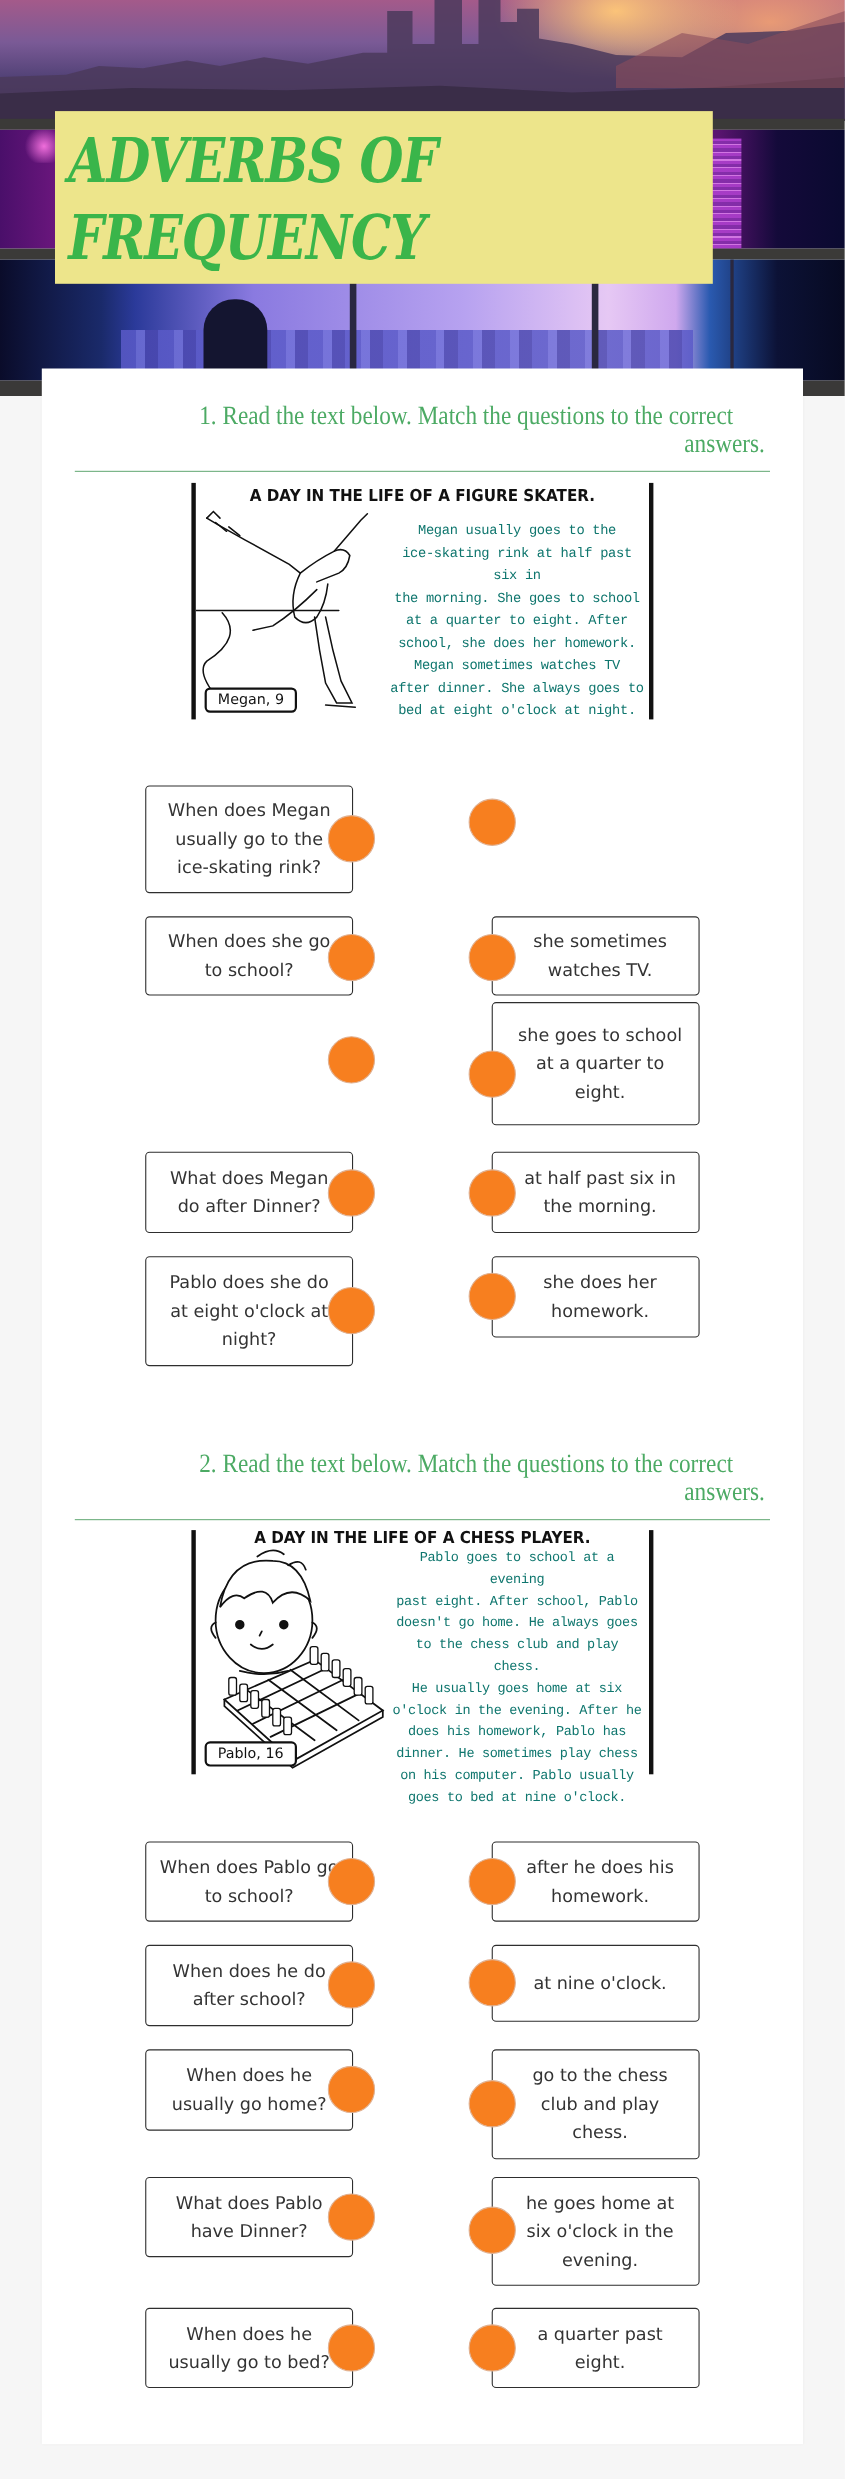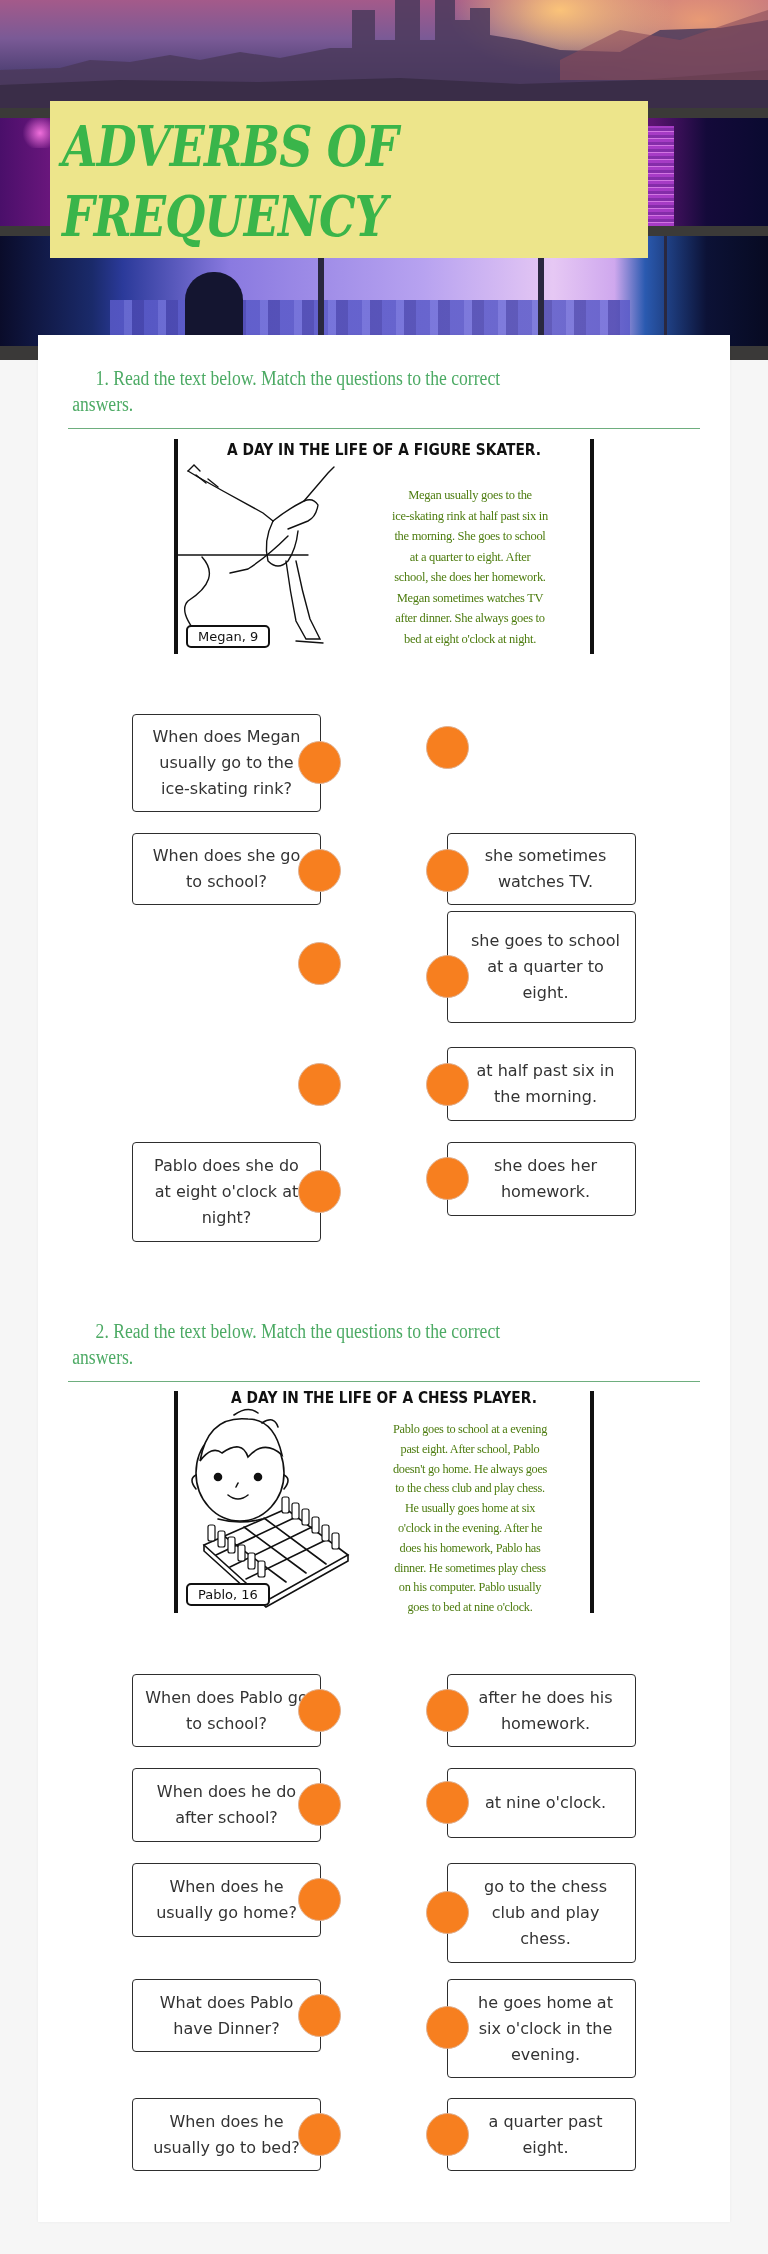--- a/index.html
+++ b/index.html
@@ -51,40 +51,39 @@
     text-transform: uppercase;
   }
 
   
   .card {
     position: absolute; left: 38px; top: 335px; width: 692px; height: 1887px;
     background: #ffffff; box-shadow: 0 0 3px rgba(0,0,0,0.05);
   }
   .section-heading {
     position: absolute; left: 30px; width: 632px;
-    text-align: left; color: #4caa64;
-    font-family: "Liberation Serif", serif; font-size: 20px; line-height: 26px;
+    text-align: right; color: #4caa64;
+    font-family: "Liberation Serif", serif; font-size: 24px; line-height: 26px;
   }
   .section-heading span { display: inline-block; transform: scaleX(0.88); transform-origin: center; white-space: nowrap; }
   .hr { position: absolute; left: 30px; width: 632px; height: 1px; background: #6eae7e; }
 
   .story {
     position: absolute; left: 136px; width: 420px; background: #fff;
     border-left: 4px solid #111; border-right: 4px solid #111; box-sizing: border-box;
   }
   .story-title {
     position: absolute; left: 0; width: 100%; top: 2px; text-align: center;
     font-family: "DejaVu Sans", sans-serif; font-weight: bold; font-size: 15px; color: #111;
     transform: scaleX(0.92);
   }
   .story-body {
     position: absolute; right: 4px; width: 232px; text-align: center;
-    font-family: Liberation Serif, serif; font-size: 12.5px; line-height: 20.5px; color: #4d7c0f;
+    font-family: Liberation Mono, monospace; font-size: 12.5px; line-height: 20.5px; color: #0f766e;
     letter-spacing: -0.3px;
-    margin-top: 13px;
   }
   .story-caption {
     position: absolute; left: 8px; padding: 2px 10px; border: 2px solid #111; border-radius: 5px;
     font-family: "DejaVu Sans", sans-serif; font-size: 13px; color: #111; background: #fff;
   }
   .story svg { position: absolute; left: 0; }
 
   
   .mbox {
     position: absolute; box-sizing: border-box;
@@ -186,20 +185,23 @@
       <span>she sometimes watches TV.</span>
     </div>
   <div class="dot" style="left:388px; top:514px"></div>
 
   <div class="dot" style="left:260px; top:607px"></div>
   <div class="mbox right" style="top:576px; height:112px">
       <span>she goes to school at a quarter to eight.</span>
     </div>
   <div class="dot" style="left:388px; top:620px"></div>
 
+  <div class="mbox left" style="top:712px; height:74px">
+      <span>What does Megan do after Dinner?</span>
+    </div>
   <div class="dot" style="left:260px; top:728px"></div>
   <div class="mbox right" style="top:712px; height:74px">
       <span>at half past six in the morning.</span>
     </div>
   <div class="dot" style="left:388px; top:728px"></div>
 
   <div class="mbox left" style="top:807px; height:100px">
       <span>Pablo does she do at eight o'clock at night?</span>
     </div>
   <div class="dot" style="left:260px; top:835px"></div>

